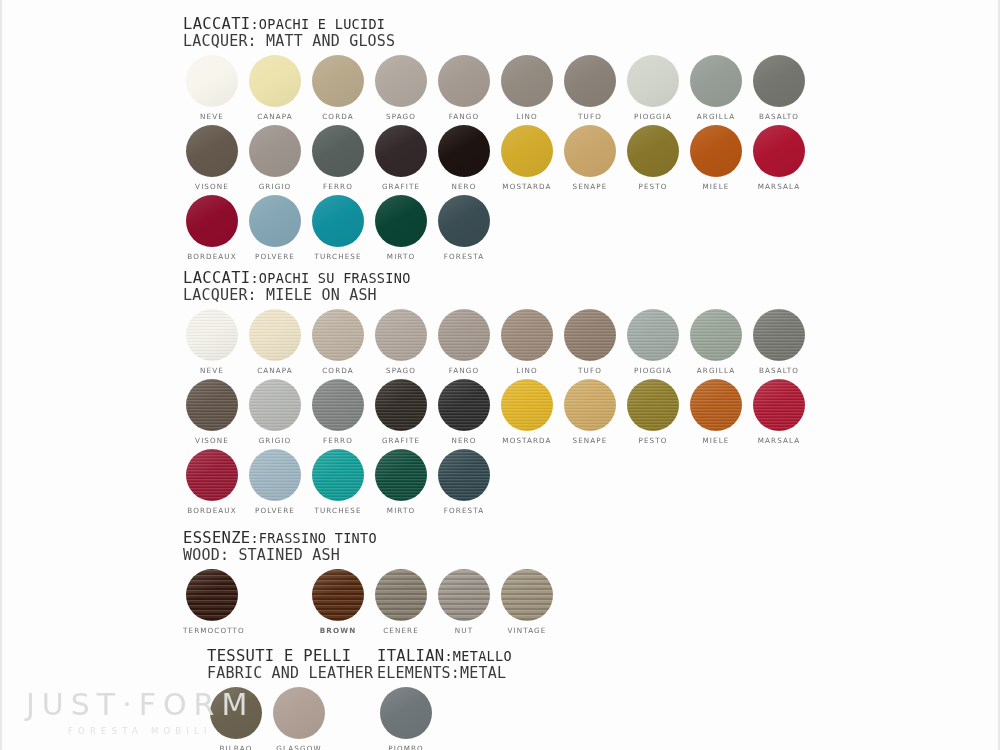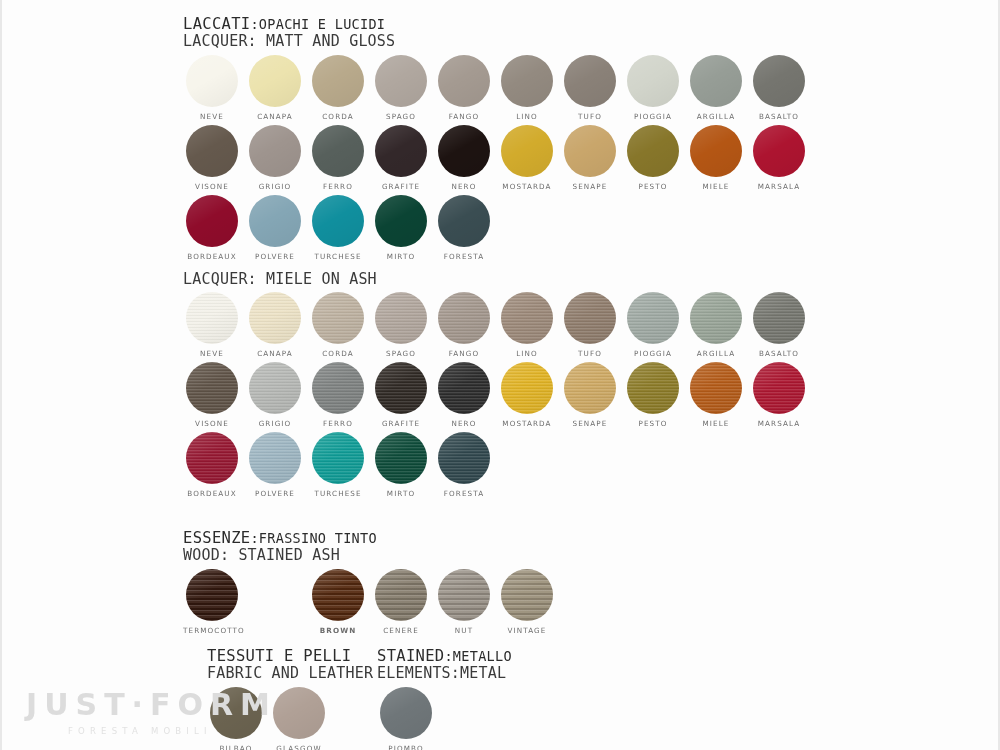--- a/index.html
+++ b/index.html
@@ -111,21 +111,21 @@
   
   #watermark {
     position:absolute;
     left:26px; bottom:14px;
     pointer-events:none;
     user-select:none;
   }
   .wm-main {
     font-family:"DejaVu Sans", sans-serif;
     font-size:30px;
-    font-weight:700;
+    font-weight:400;
     letter-spacing:7px;
     color:#dcdcdc;
     line-height:1;
     white-space:nowrap;
   }
   .wm-sub {
     font-family:"DejaVu Sans", sans-serif;
     font-size:8.5px;
     letter-spacing:5.2px;
     color:#e2e2e2;
@@ -249,20 +249,21 @@
             <div class="lbl">MIRTO</div>
           </div>
           <div class="cell" style="left: 252px;">
             <div class="dot" style="background: rgb(58, 77, 82);"></div>
             <div class="lbl">FORESTA</div>
           </div>
         </div>
       </div>
       <div class="section" style="top: 270px; left: 183px;">
         <div class="sec-head">
+          <div class="head-main"><span class="it">LACCATI</span><span class="en-inline">:OPACHI SU FRASSINO</span></div>
           <div class="head-sub">LACQUER: MIELE ON ASH</div>
         </div>
         <div class="row">
           <div class="cell" style="left: 0px;">
             <div class="dot grain" style="background: rgb(243, 241, 233);"></div>
             <div class="lbl">NEVE</div>
           </div>
           <div class="cell" style="left: 63px;">
             <div class="dot grain" style="background: rgb(236, 226, 198);"></div>
             <div class="lbl">CANAPA</div>
@@ -404,21 +405,21 @@
             <div class="lbl">BILBAO</div>
           </div>
           <div class="cell" style="left: 63px;">
             <div class="dot" style="background: rgb(176, 160, 150);"></div>
             <div class="lbl">GLASGOW</div>
           </div>
         </div>
       </div>
       <div class="section" style="top: 648px; left: 377px;">
         <div class="sec-head">
-          <div class="head-main"><span class="it">STAINED</span><span class="en-inline">:METALLO</span></div>
+          <div class="head-main"><span class="it">ITALIAN</span><span class="en-inline">:METALLO</span></div>
           <div class="head-sub">ELEMENTS:METAL</div>
         </div>
         <div class="row">
           <div class="cell" style="left: 0px;">
             <div class="dot" style="background: rgb(111, 118, 121);"></div>
             <div class="lbl">PIOMBO</div>
           </div>
         </div>
       </div>
     </div>

